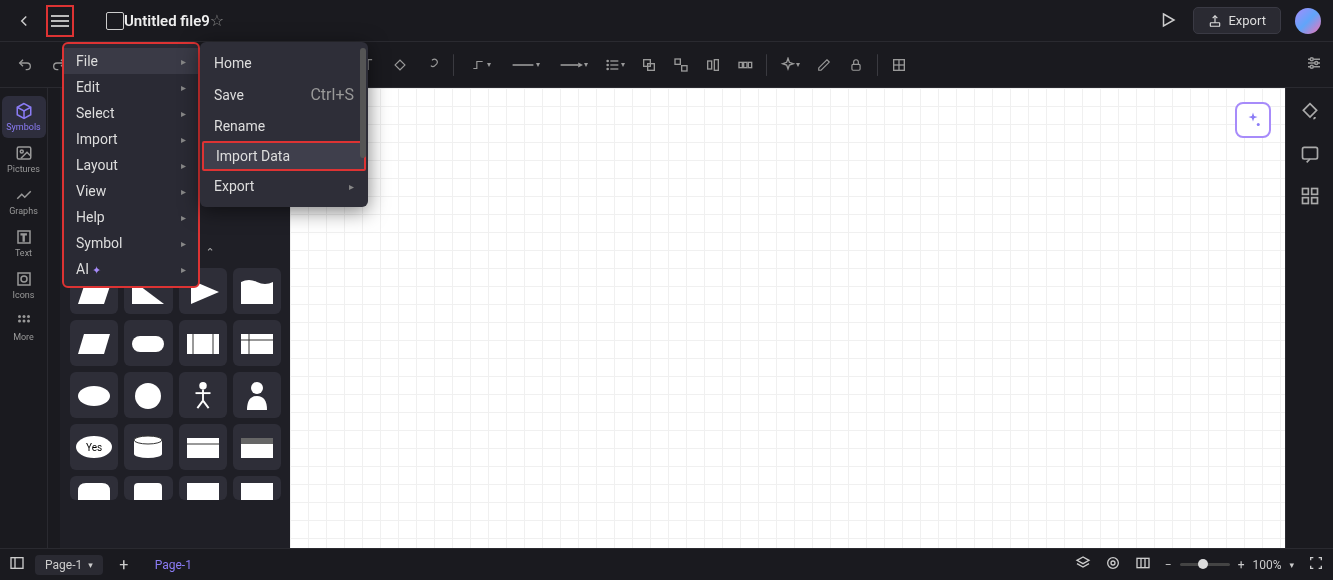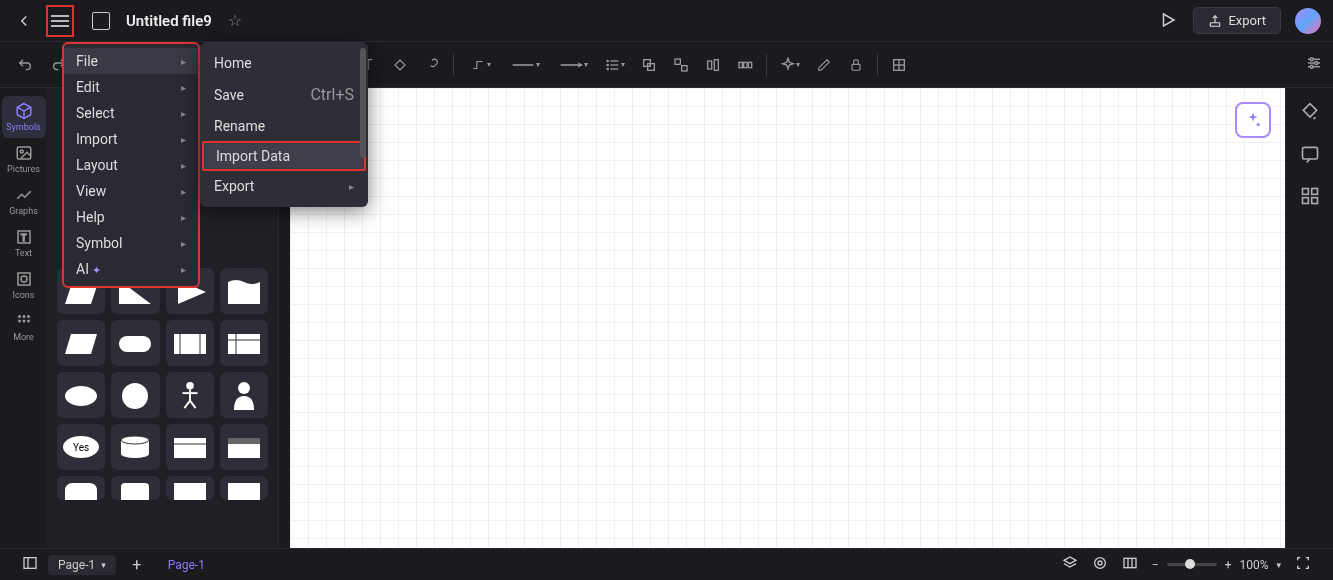--- a/index.html
+++ b/index.html
@@ -4,21 +4,21 @@
 <style>
 * { margin: 0; padding: 0; box-sizing: border-box; font-family: -apple-system, BlinkMacSystemFont, "Segoe UI", Roboto, sans-serif; }
 body { background: #1a1a1f; color: #e0e0e0; width: 1333px; height: 580px; overflow: hidden; position: relative; }
 
 
 .topbar { height: 42px; background: #1a1a1f; display: flex; align-items: center; padding: 0 12px; gap: 8px; border-bottom: 1px solid #2a2a30; }
 .topbar .back-btn { width: 24px; height: 24px; display: flex; align-items: center; justify-content: center; cursor: pointer; color: #ccc; }
 .hamburger-wrap { width: 28px; height: 32px; border: 2px solid #d33; display: flex; align-items: center; justify-content: center; margin-left: 2px; }
 .hamburger-icon { width: 18px; display: flex; flex-direction: column; gap: 3px; }
 .hamburger-icon span { height: 2px; background: #bbb; }
-.title-area { display: flex; align-items: center; gap: 16px; margin-left: 10px; justify-content: flex-end; }
+.title-area { display: flex; align-items: center; gap: 0; margin-left: 24px; justify-content: flex-end; }
 .title-area .doc-icon { width: 18px; height: 18px; border: 1.5px solid #ccc; border-radius: 2px; }
 .title-text { font-size: 15px; font-weight: 600; color: #eee; }
 .star-icon { color: #888; font-size: 16px; cursor: pointer; }
 .topbar-right { margin-left: auto; display: flex; align-items: center; gap: 14px; }
 .play-icon { width: 20px; height: 20px; color: #ccc; cursor: pointer; }
 .export-btn { background: #2a2a32; border: 1px solid #3a3a44; color: #ddd; padding: 5px 14px; border-radius: 5px; font-size: 13px; display: flex; align-items: center; gap: 6px; cursor: pointer; }
 .avatar { width: 26px; height: 26px; border-radius: 50%; background: linear-gradient(135deg, #a78bfa, #60a5fa, #f472b6); }
 
 
 .toolbar { height: 46px; background: #1a1a1f; display: flex; align-items: center; padding: 0 10px; gap: 4px; border-bottom: 1px solid #2a2a30; }
@@ -41,38 +41,38 @@
 
 
 .submenu { position: absolute; left: 200px; top: 42px; width: 168px; background: #2e2e38; border-radius: 6px; z-index: 101; padding: 6px 0; box-shadow: 0 4px 20px rgba(0,0,0,0.5); }
 .submenu .sub-item { display: flex; align-items: center; justify-content: space-between; padding: 7px 14px; font-size: 14px; color: #ddd; cursor: pointer; }
 .submenu .sub-item.highlighted { background: #3f3f4c; border: 2px solid #d33; margin: 0 2px; border-radius: 2px; padding: 5px 12px; }
 .submenu .shortcut { color: #999; font-size: 16px; }
 .submenu .chev { color: #888; font-size: 10px; }
 .submenu .scrollbar { position: absolute; right: 2px; top: 6px; width: 6px; height: 110px; background: #555; border-radius: 3px; }
 
 
-.shapes-panel { position: absolute; left: 47px; top: 88px; width: 232px; background: #1f1f26; height: calc(100% - 88px - 32px); padding: 0 10px 10px; overflow: hidden; border-right: 1px solid #2a2a30; }
+.shapes-panel { position: absolute; left: 60px; top: 88px; width: 232px; background: #1f1f26; height: calc(100% - 88px - 32px); padding: 0 10px 10px; overflow: hidden; border-right: 1px solid #2a2a30; }
 .shapes-grid { display: grid; grid-template-columns: repeat(4, 1fr); gap: 6px; margin-top: 180px; }
 .shape-cell { background: #2e2e38; border-radius: 6px; height: 46px; display: flex; align-items: center; justify-content: center; cursor: pointer; }
 .shape-cell svg { width: 36px; height: 30px; }
 .shape-yes { background: #fff; color: #000; border-radius: 50%; width: 36px; height: 22px; font-size: 10px; display: flex; align-items: center; justify-content: center; }
 .shapes-panel .collapse-caret { position: absolute; top: 158px; left: 50%; transform: translateX(30px); color: #aaa; font-size: 11px; }
 .more-shapes-btn { position: absolute; bottom: 10px; left: 10px; right: 10px; background: #6c5ce7; color: #fff; padding: 10px; border-radius: 6px; font-size: 14px; text-align: center; cursor: pointer; }
 
 
 .canvas { position: absolute; left: 290px; top: 88px; right: 48px; bottom: 32px; background: #fff; background-image: linear-gradient(#f0f0f0 1px, transparent 1px), linear-gradient(90deg, #f0f0f0 1px, transparent 1px); background-size: 18px 18px; }
 .canvas .ai-chip { position: absolute; top: 14px; right: 14px; width: 36px; height: 36px; border: 2px solid #a78bfa; border-radius: 8px; background: #fff; display: flex; align-items: center; justify-content: center; color: #8b7cf6; cursor: pointer; }
 
 
 .rightrail { position: absolute; right: 0; top: 88px; width: 48px; background: #1a1a1f; display: flex; flex-direction: column; align-items: center; padding-top: 14px; gap: 22px; height: calc(100% - 88px - 32px); border-left: 1px solid #2a2a30; }
 .rightrail .ritem { width: 20px; height: 20px; color: #aaa; cursor: pointer; }
 
 
-.bottombar { position: absolute; left: 0; right: 0; bottom: 0; height: 32px; background: #1a1a1f; border-top: 1px solid #2a2a30; display: flex; align-items: center; padding: 0 22px; gap: 10px; font-size: 12px; color: #ccc; }
+.bottombar { position: absolute; left: 0; right: 0; bottom: 0; height: 32px; background: #1a1a1f; border-top: 1px solid #2a2a30; display: flex; align-items: center; padding: 0 9px; gap: 10px; font-size: 12px; color: #ccc; }
 .bottombar .page-sel { background: #2a2a32; padding: 3px 10px; border-radius: 4px; display: flex; align-items: center; gap: 6px; cursor: pointer; }
 .bottombar .page-tab { color: #8b7cf6; padding: 3px 10px; cursor: pointer; }
 .bottombar .add-page { width: 22px; height: 22px; display: flex; align-items: center; justify-content: center; cursor: pointer; color: #ccc; font-size: 16px; }
 .bottombar .right { margin-left: auto; display: flex; align-items: center; gap: 14px; }
 .zoom-ctrl { display: flex; align-items: center; gap: 8px; }
 .zoom-track { width: 50px; height: 3px; background: #444; border-radius: 2px; position: relative; }
 .zoom-thumb { width: 10px; height: 10px; background: #ddd; border-radius: 50%; position: absolute; top: -4px; left: 18px; }
 </style>
 </head>
 <body>

